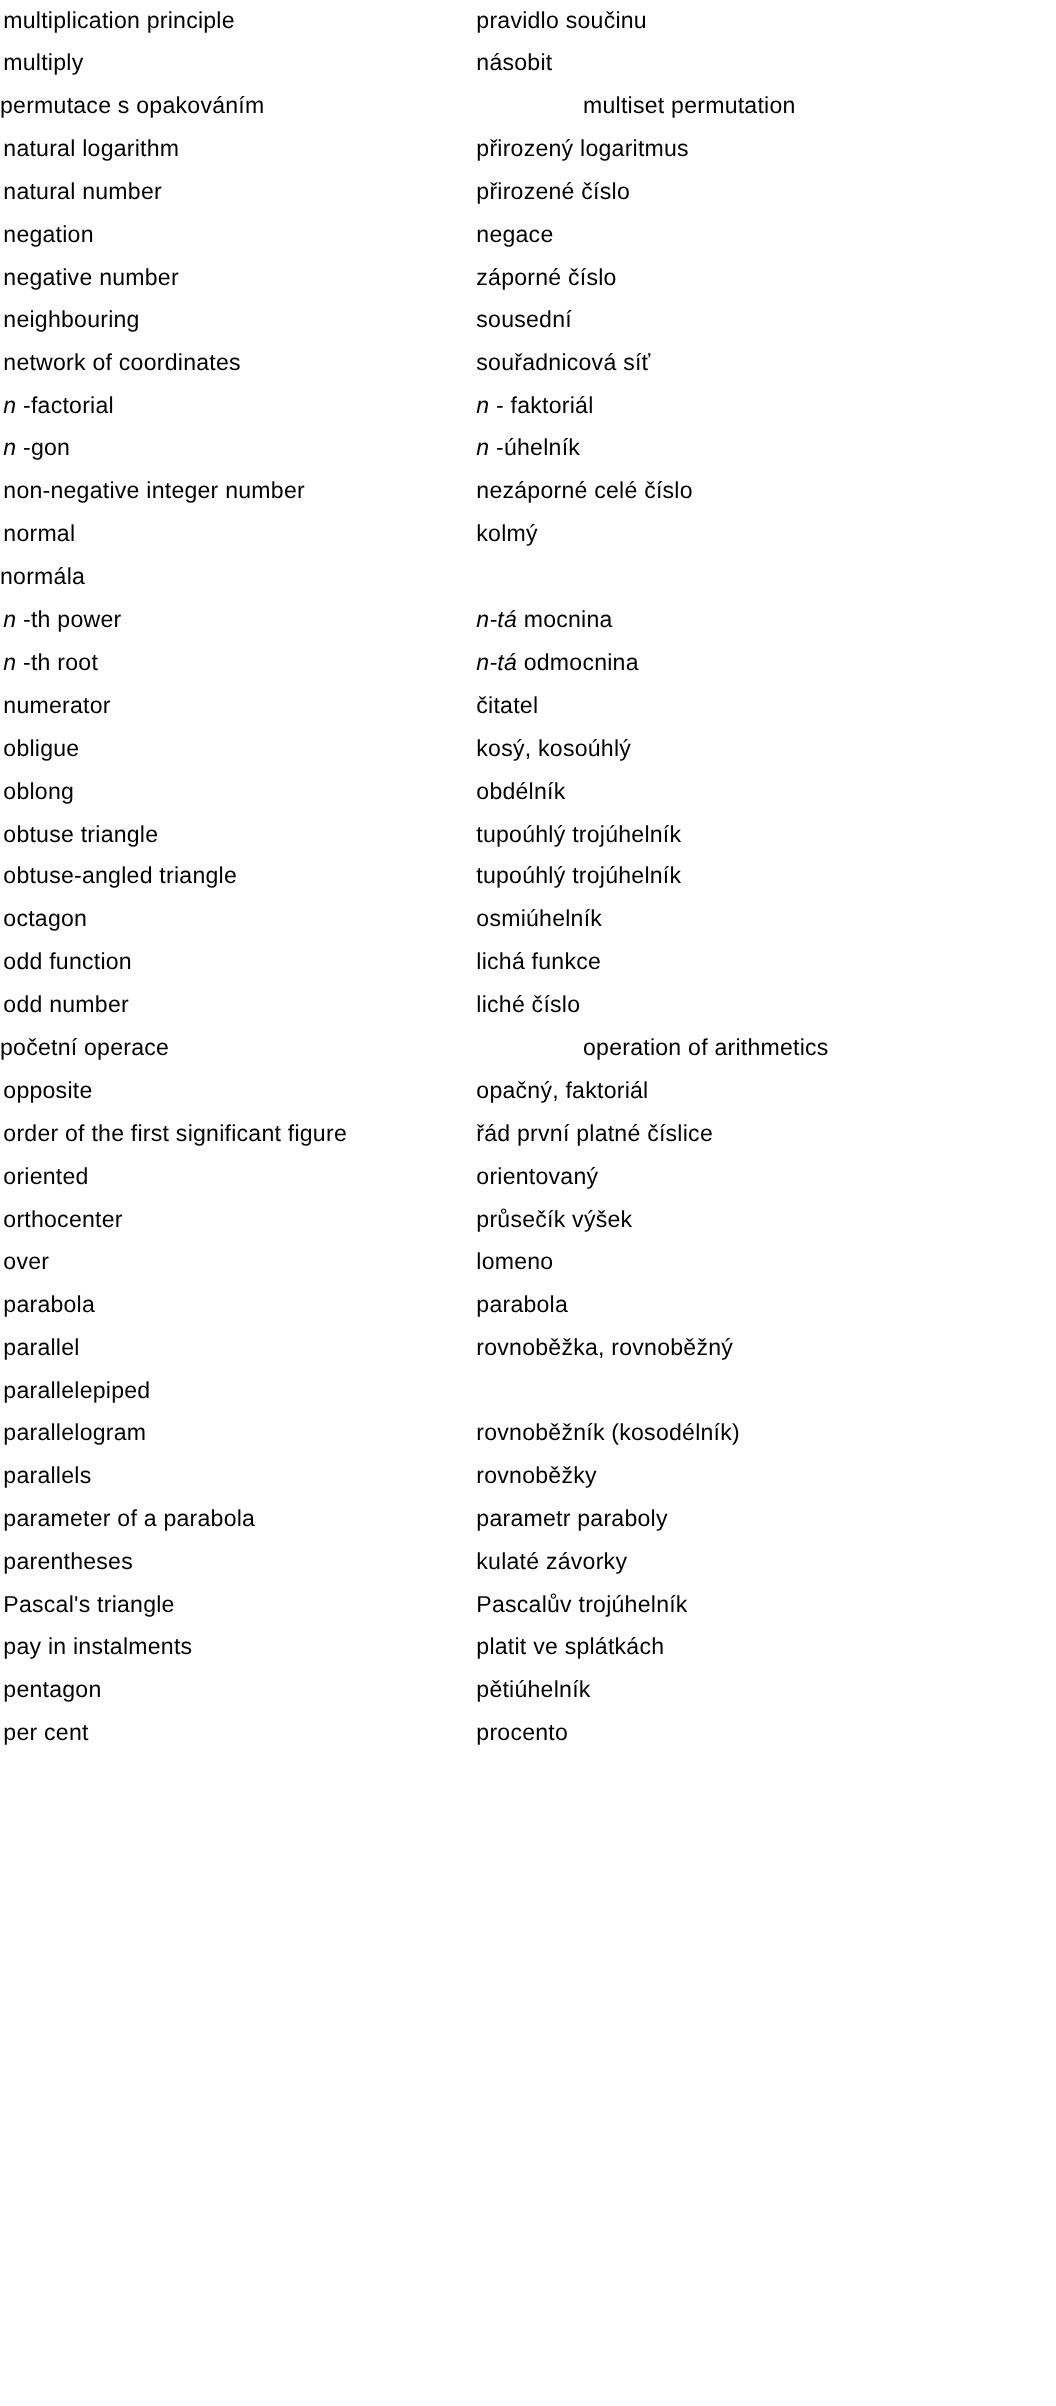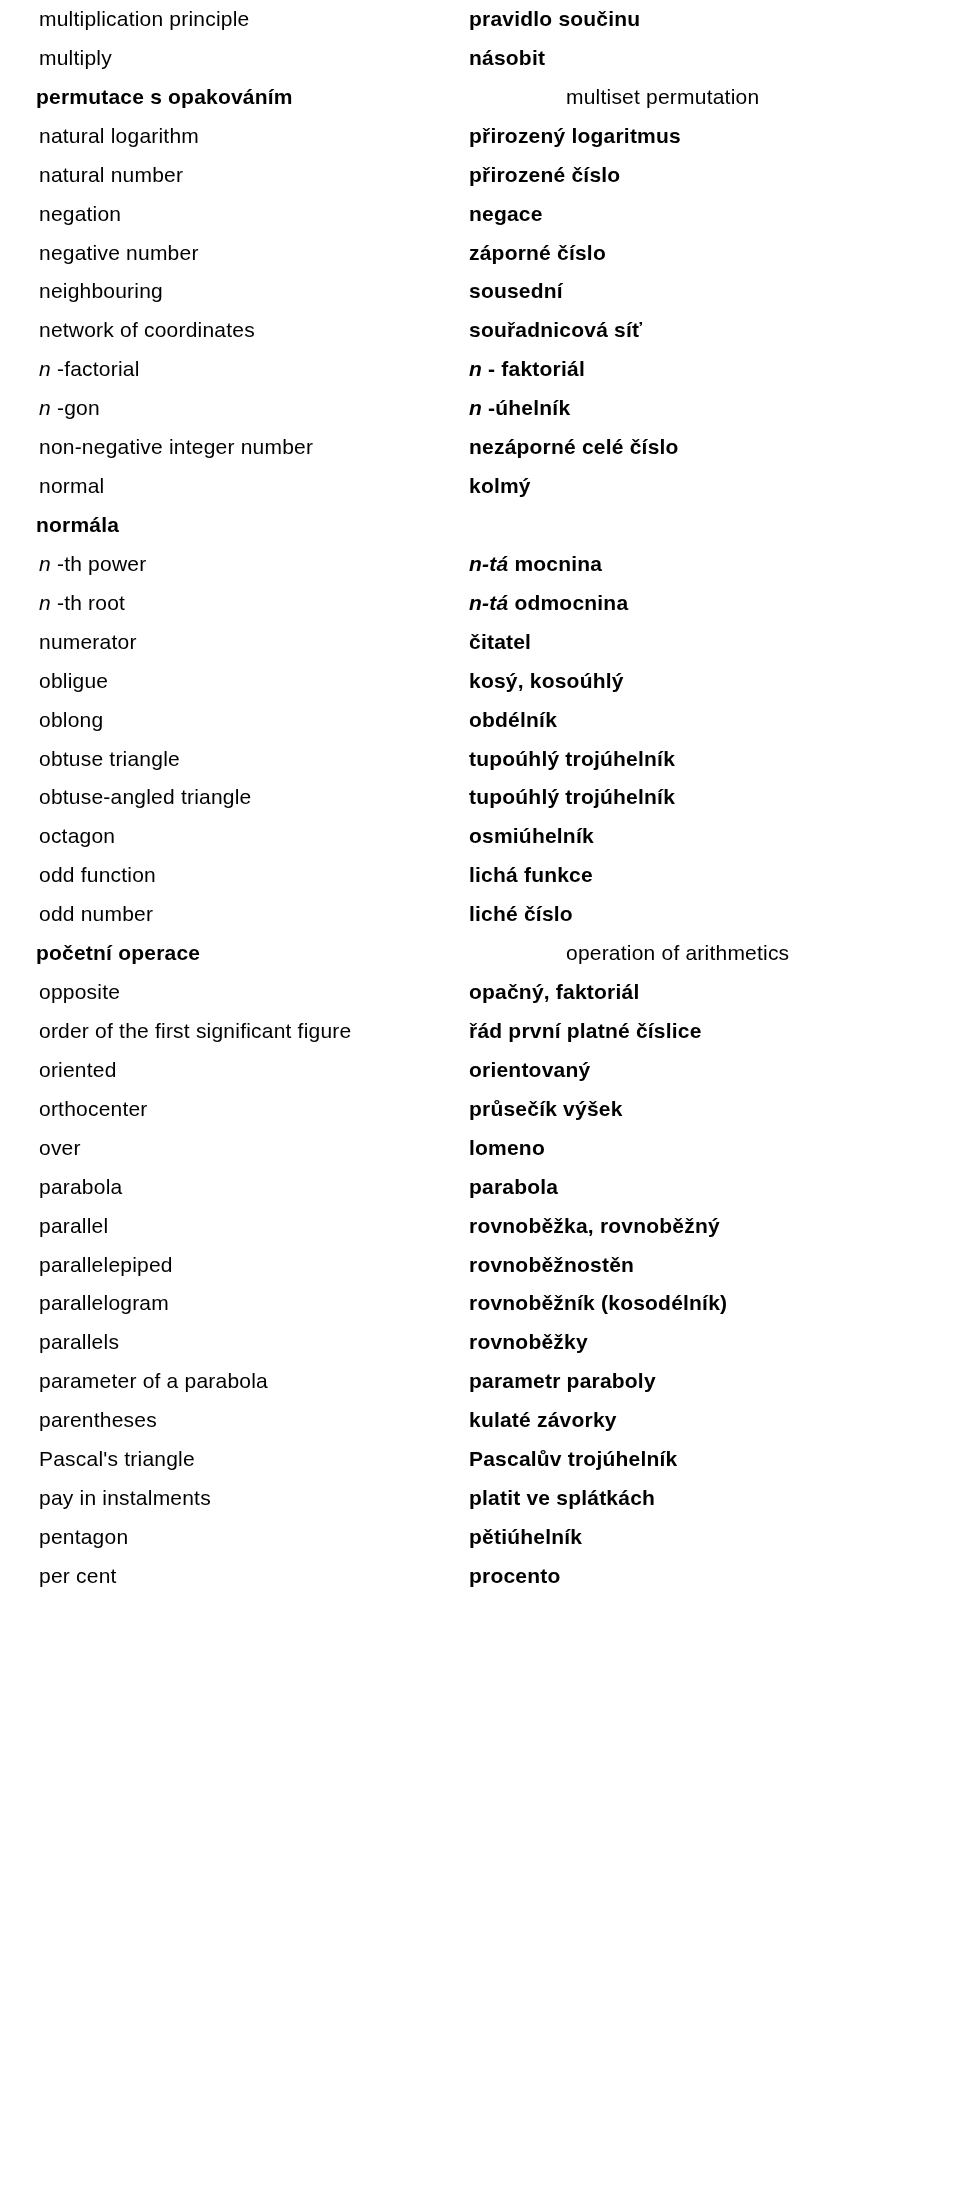--- a/index.html
+++ b/index.html
@@ -21,39 +21,37 @@
     height: 2187px;
     padding: 0;
   }
   .row {
     display: flex;
     align-items: baseline;
     height: 38.93px;
     line-height: 38.93px;
     white-space: nowrap;
     overflow: visible;
-    margin-left: 36px;
   }
   .cell {
     font-size: 21px;
     line-height: 38.93px;
     letter-spacing: 0.01em;
     white-space: nowrap;
   }
   .cell-en {
     width: 433px;
     min-width: 433px;
     padding-left: 3px;
     box-sizing: border-box;
   }
   .cell-cs {
     width: 527px;
     min-width: 527px;
     box-sizing: border-box;
-    font-weight: bold;
   }
   .cell i {
     font-style: italic;
   }
 </style>
 </head>
 <body>
 
 <div id="glossary">
     <div class="row">
@@ -178,21 +176,20 @@
     <div class="row">
       <div class="cell cell-en">parabola</div>
       <div class="cell cell-cs">parabola</div>
     </div>
     <div class="row">
       <div class="cell cell-en">parallel</div>
       <div class="cell cell-cs">rovnoběžka, rovnoběžný</div>
     </div>
     <div class="row">
       <div class="cell cell-en">parallelepiped</div>
-      <div class="cell cell-cs">rovnoběžnostěn</div>
     </div>
     <div class="row">
       <div class="cell cell-en">parallelogram</div>
       <div class="cell cell-cs">rovnoběžník (kosodélník)</div>
     </div>
     <div class="row">
       <div class="cell cell-en">parallels</div>
       <div class="cell cell-cs">rovnoběžky</div>
     </div>
     <div class="row">

